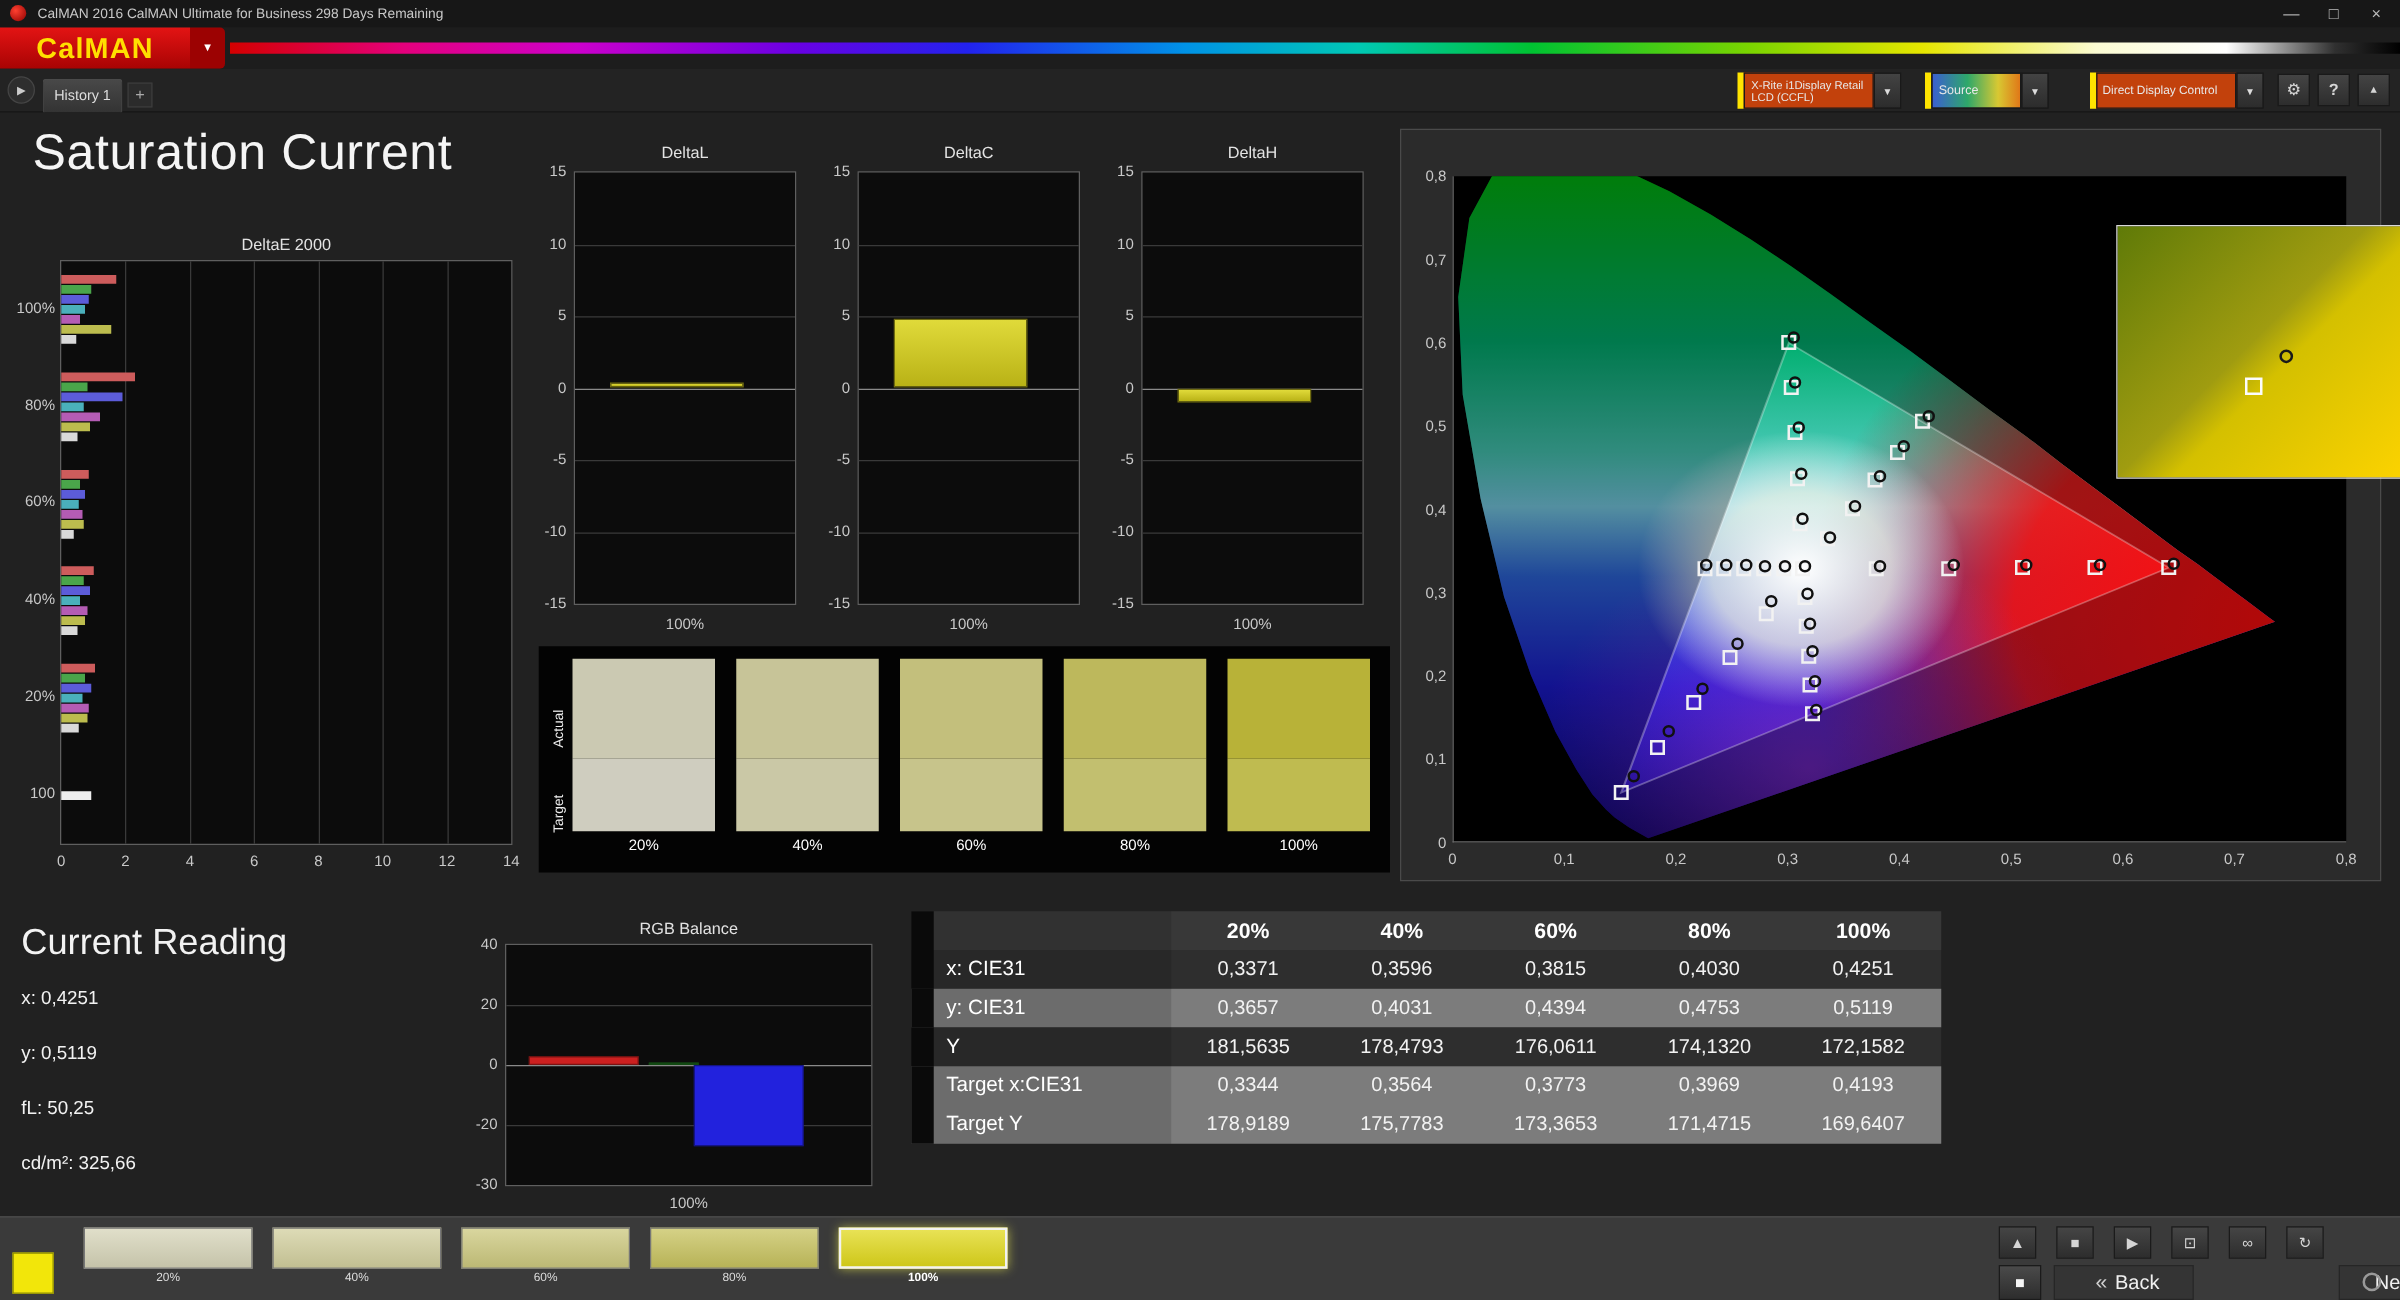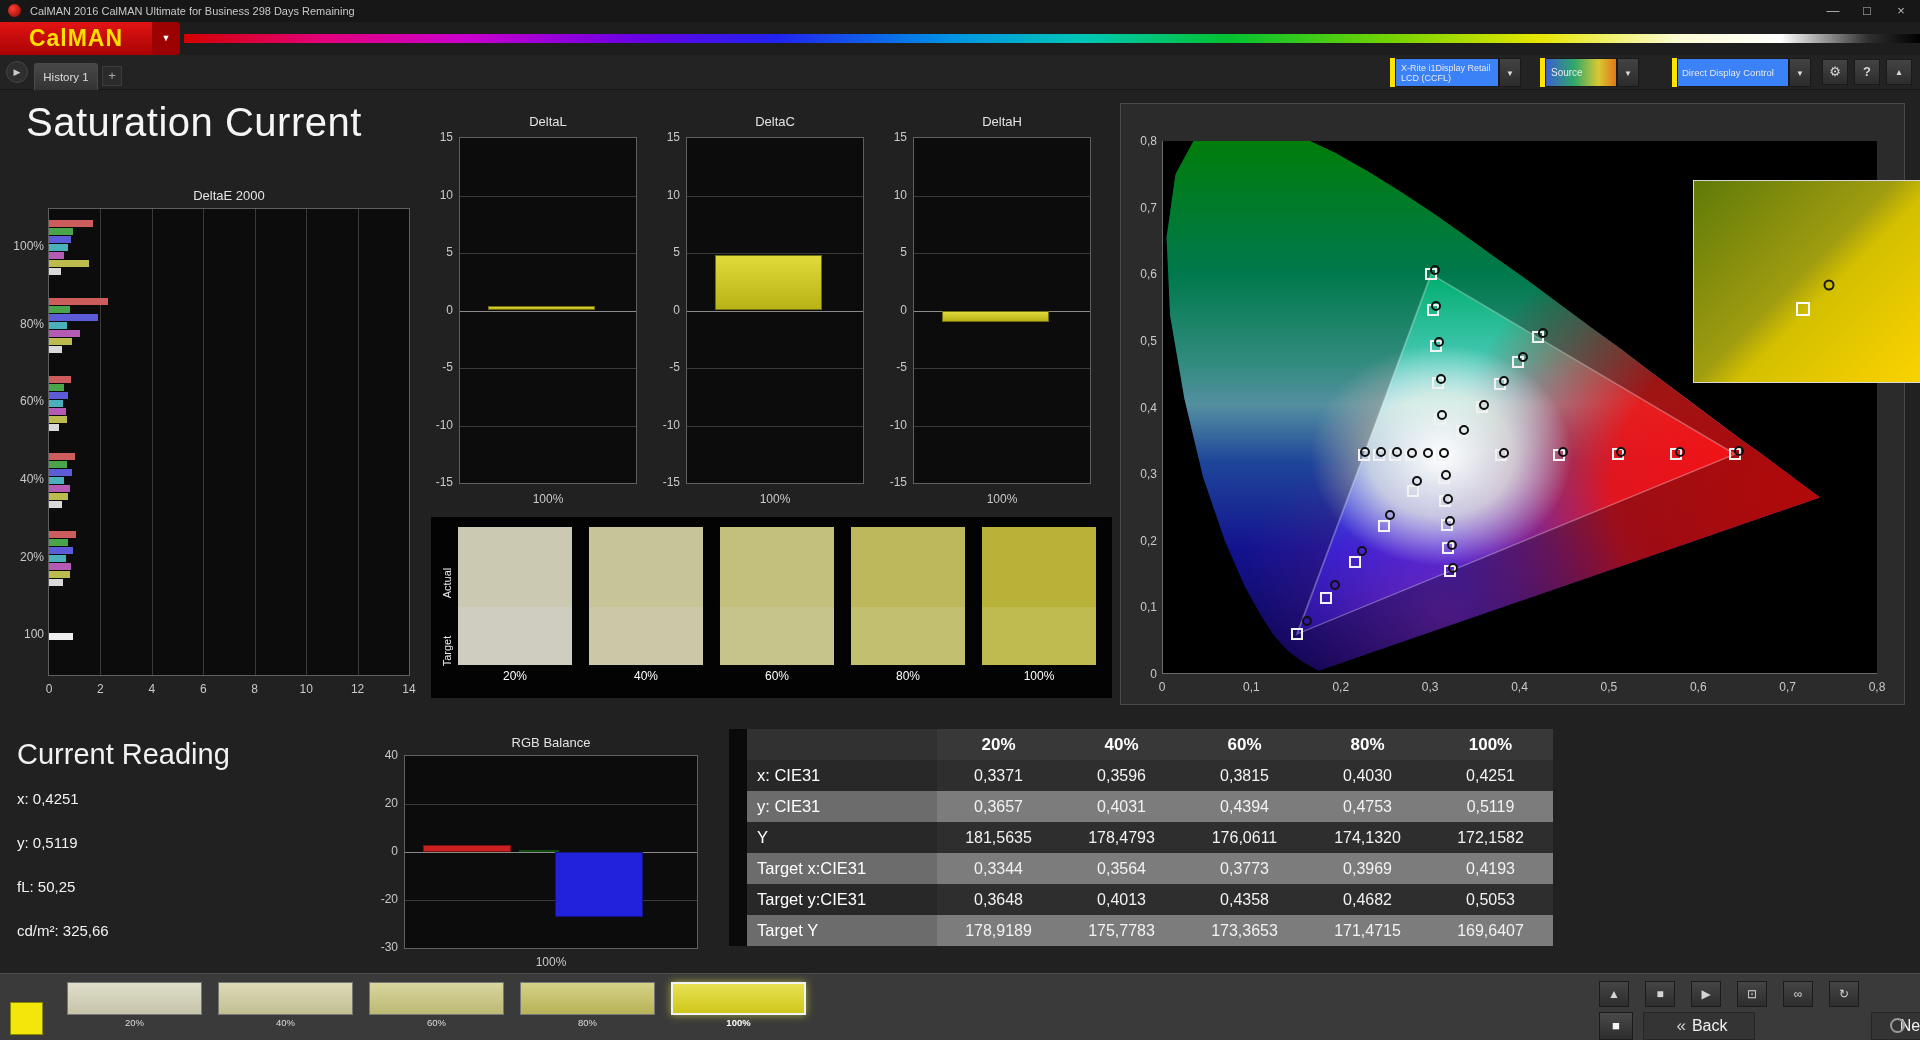--- a/index.html
+++ b/index.html
@@ -18,21 +18,21 @@
 #logo-arrow{position:absolute;left:152px;top:0;width:28px;height:33px;background:#9c0202;color:#fff;font-size:9px;line-height:33px;text-align:center;border-radius:0 4px 4px 0}
 #rainbow{position:absolute;left:184px;right:0;top:12px;height:9px;background:linear-gradient(90deg,#d40000 0%,#e4007c 8%,#cc00cc 16%,#6a00e4 26%,#2222ee 34%,#0092e6 44%,#00c8b4 52%,#00c232 60%,#7ad400 70%,#e6e600 78%,#fbfbd2 86%,#ffffff 92%,#303030 97%,#000 100%)}
 
 
 #tabbar{position:absolute;left:0;top:55px;width:1920px;height:35px;background:#232323;border-bottom:1px solid #161616}
 #tab-collapse{position:absolute;left:6px;top:6px;width:22px;height:22px;background:#2e2e2e;border:1px solid #454545;border-radius:11px;color:#ccc;font-size:9px;line-height:20px;text-align:center}
 #tab-history{position:absolute;left:34px;top:8px;width:64px;height:27px;background:linear-gradient(#484848,#333);border:1px solid #4a4a4a;border-bottom:none;border-radius:3px 3px 0 0;font-size:11.5px;color:#ddd;line-height:26px;text-align:center}
 #tab-add{position:absolute;left:102px;top:11px;width:20px;height:20px;background:#2b2b2b;border:1px solid #3c3c3c;color:#aaa;font-size:13px;line-height:18px;text-align:center}
 .ddgroup{position:absolute;top:3px;height:29px}
 .ddaccent{position:absolute;left:0;top:0;width:5px;height:29px;background:#ffe400}
-.ddbox{position:absolute;left:5px;top:0;height:29px;background:#3b82f6;border:1px solid #191919;color:#e8e8e8;overflow:hidden}
+.ddbox{position:absolute;left:5px;top:0;height:29px;background:#c2410c;border:1px solid #191919;color:#e8e8e8;overflow:hidden}
 .ddarrow{position:absolute;top:0;width:22px;height:29px;background:linear-gradient(#434343,#2c2c2c);border:1px solid #191919;color:#ddd;font-size:8px;line-height:29px;text-align:center}
 #meter-group{left:1390px;width:131px}
 #meter-group .ddbox{width:104px;font-size:9px;line-height:10px;padding:4px 5px}
 #meter-group .ddarrow{left:109px}
 #source-group{left:1540px;width:99px}
 #source-group .ddbox{width:72px;font-size:10px;line-height:27px;padding:0 5px;background:linear-gradient(90deg,#3b5fd0,#2ea86a 40%,#d8c832 75%,#e07818)}
 #source-group .ddarrow{left:77px}
 #ddc-group{left:1672px;width:139px}
 #ddc-group .ddbox{width:112px;font-size:9.5px;line-height:27px;padding:0 4px}
 #ddc-group .ddarrow{left:117px}
@@ -513,29 +513,20 @@
     </div>
     <div class="trow light">
       <div class="tcell black"></div>
       <div class="tcell labelcell">Target x:CIE31</div>
       <div class="tcell valcell">0,3344</div>
       <div class="tcell valcell">0,3564</div>
       <div class="tcell valcell">0,3773</div>
       <div class="tcell valcell">0,3969</div>
       <div class="tcell valcell">0,4193</div>
     </div>
-    <div class="trow dark">
-      <div class="tcell black"></div>
-      <div class="tcell labelcell">Target y:CIE31</div>
-      <div class="tcell valcell">0,3648</div>
-      <div class="tcell valcell">0,4013</div>
-      <div class="tcell valcell">0,4358</div>
-      <div class="tcell valcell">0,4682</div>
-      <div class="tcell valcell">0,5053</div>
-    </div>
     <div class="trow light">
       <div class="tcell black"></div>
       <div class="tcell labelcell">Target Y</div>
       <div class="tcell valcell">178,9189</div>
       <div class="tcell valcell">175,7783</div>
       <div class="tcell valcell">173,3653</div>
       <div class="tcell valcell">171,4715</div>
       <div class="tcell valcell">169,6407</div>
     </div>
   </div>

